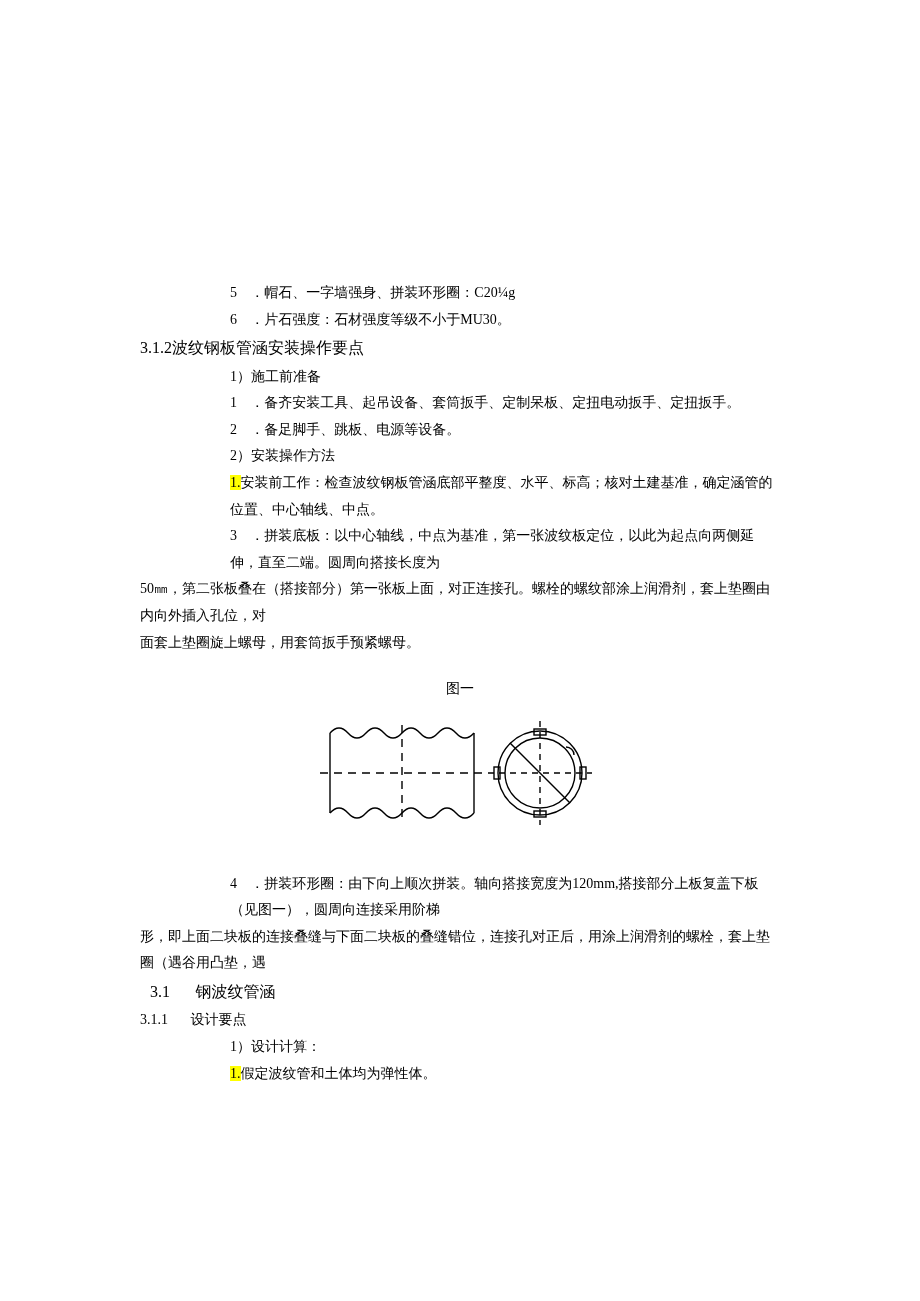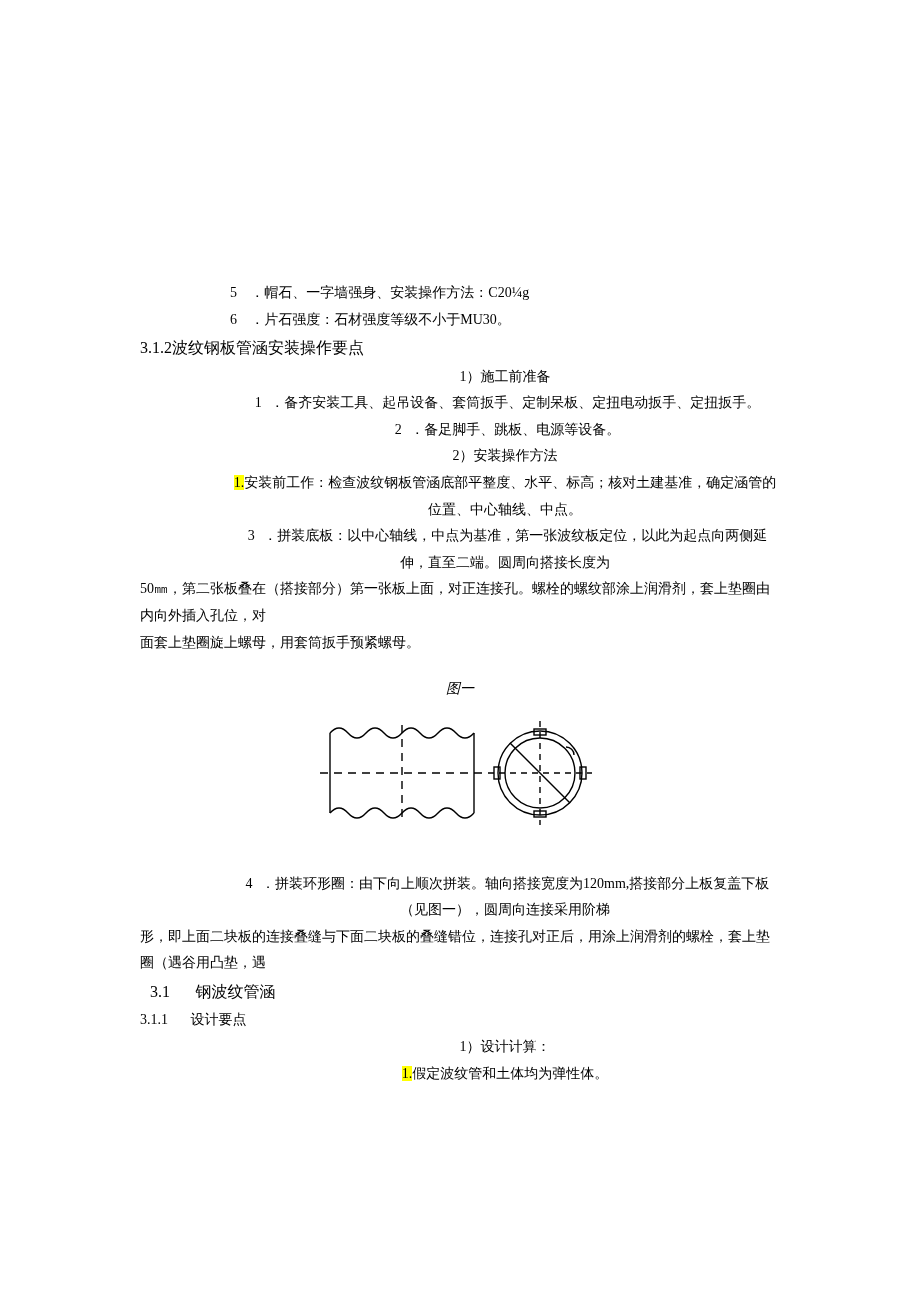--- a/index.html
+++ b/index.html
@@ -11,30 +11,29 @@
     color: #000;
     line-height: 1.9;
   }
   .page {
     width: 780px;
     margin: 0 auto;
     padding: 280px 70px 300px 70px;
     box-sizing: border-box;
   }
   .indent-a { padding-left: 90px; }
-  .indent-b { padding-left: 90px; text-align: center; }
+  .indent-b { padding-left: 90px; }
   .sec-no  { padding-left: 0; }
   .num { display: inline-block; min-width: 1.2em; }
   .hl {
     background: #ffff00;
   }
   .figure-wrap {
     text-align: center;
     margin: 20px auto 28px auto;
-    font-style: italic;
   }
   .fig-label {
     font-family: "SimSun", serif;
     font-size: 14px;
   }
   svg { display: block; margin: 0 auto; }
   .h312 {
     font-size: 16px;
   }
   .h31 {
@@ -47,21 +46,21 @@
   .h31 .gap { display:inline-block; width: 1.6em; }
   .h311 .gap { display:inline-block; width: 1.6em; }
 </style>
 </head>
 <body>
 
 <div class="page">
 
   <div class="indent-a">
     <span class="num">5</span>
-    <span>．帽石、一字墙强身、安装操作方法：C20¼g</span>
+    <span>．帽石、一字墙强身、拼装环形圈：C20¼g</span>
   </div>
 
   <div class="indent-a">
     <span class="num">6</span>
     <span>．片石强度：石材强度等级不小于MU30。</span>
   </div>
 
   <div class="h312 sec-no">3.1.2波纹钢板管涵安装操作要点</div>
 
   <div class="indent-b">1）施工前准备</div>

